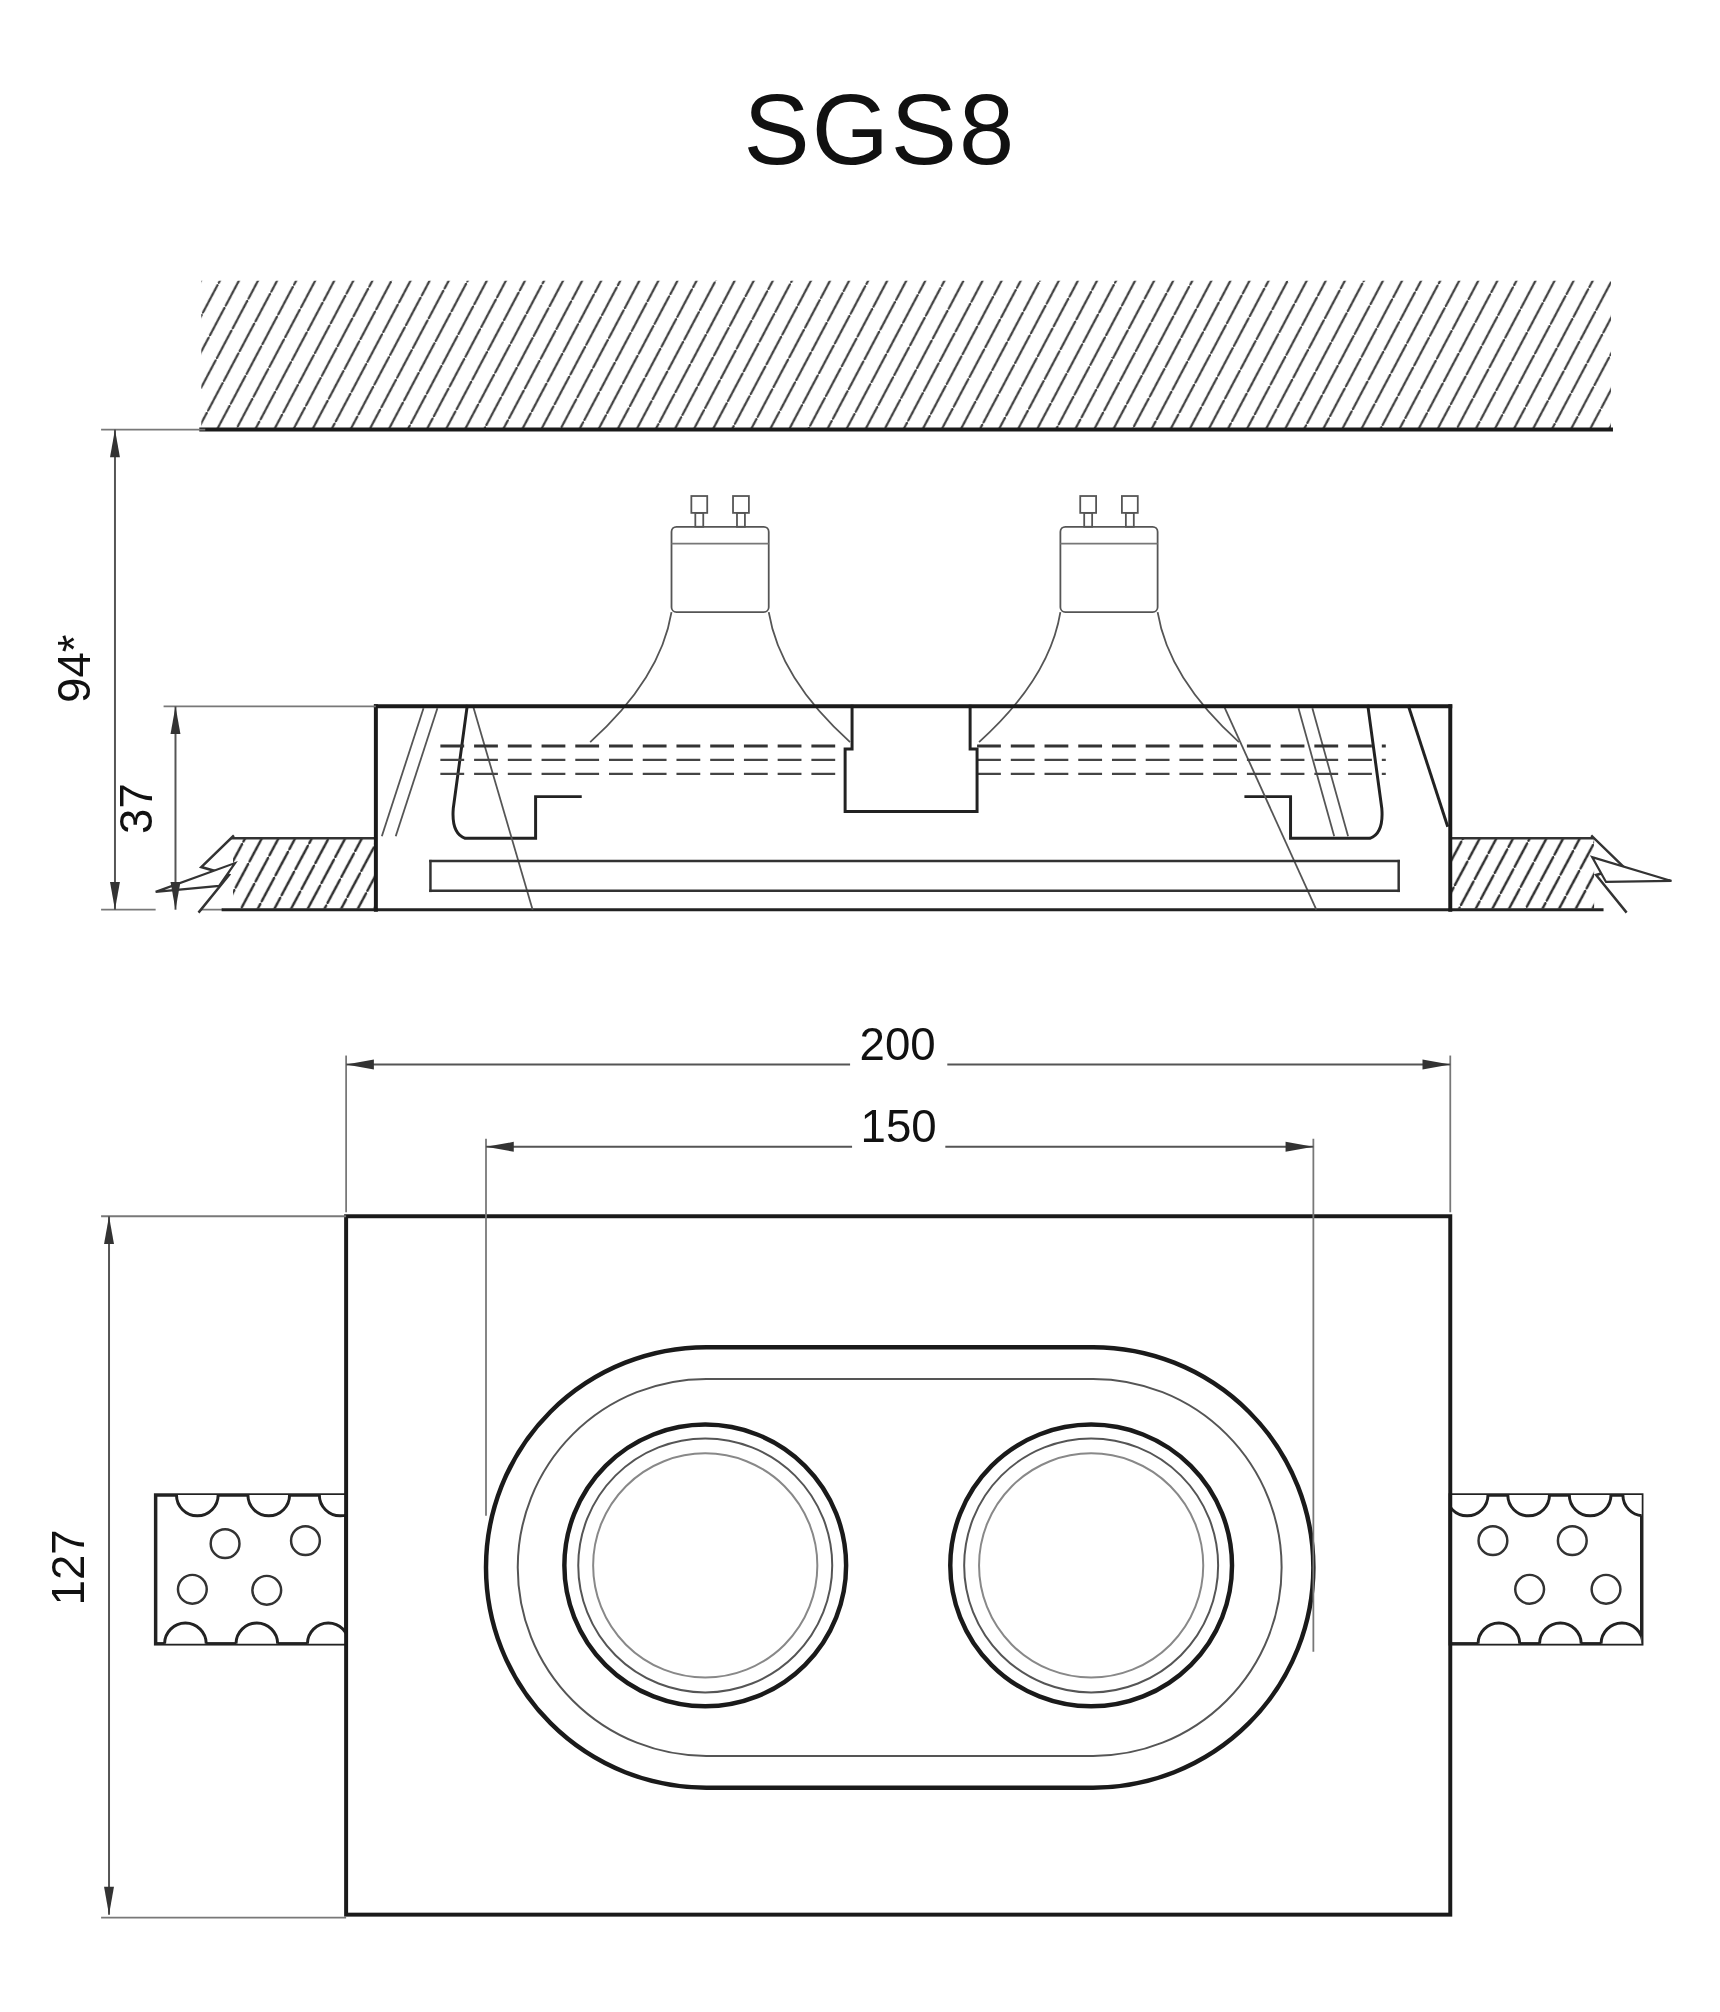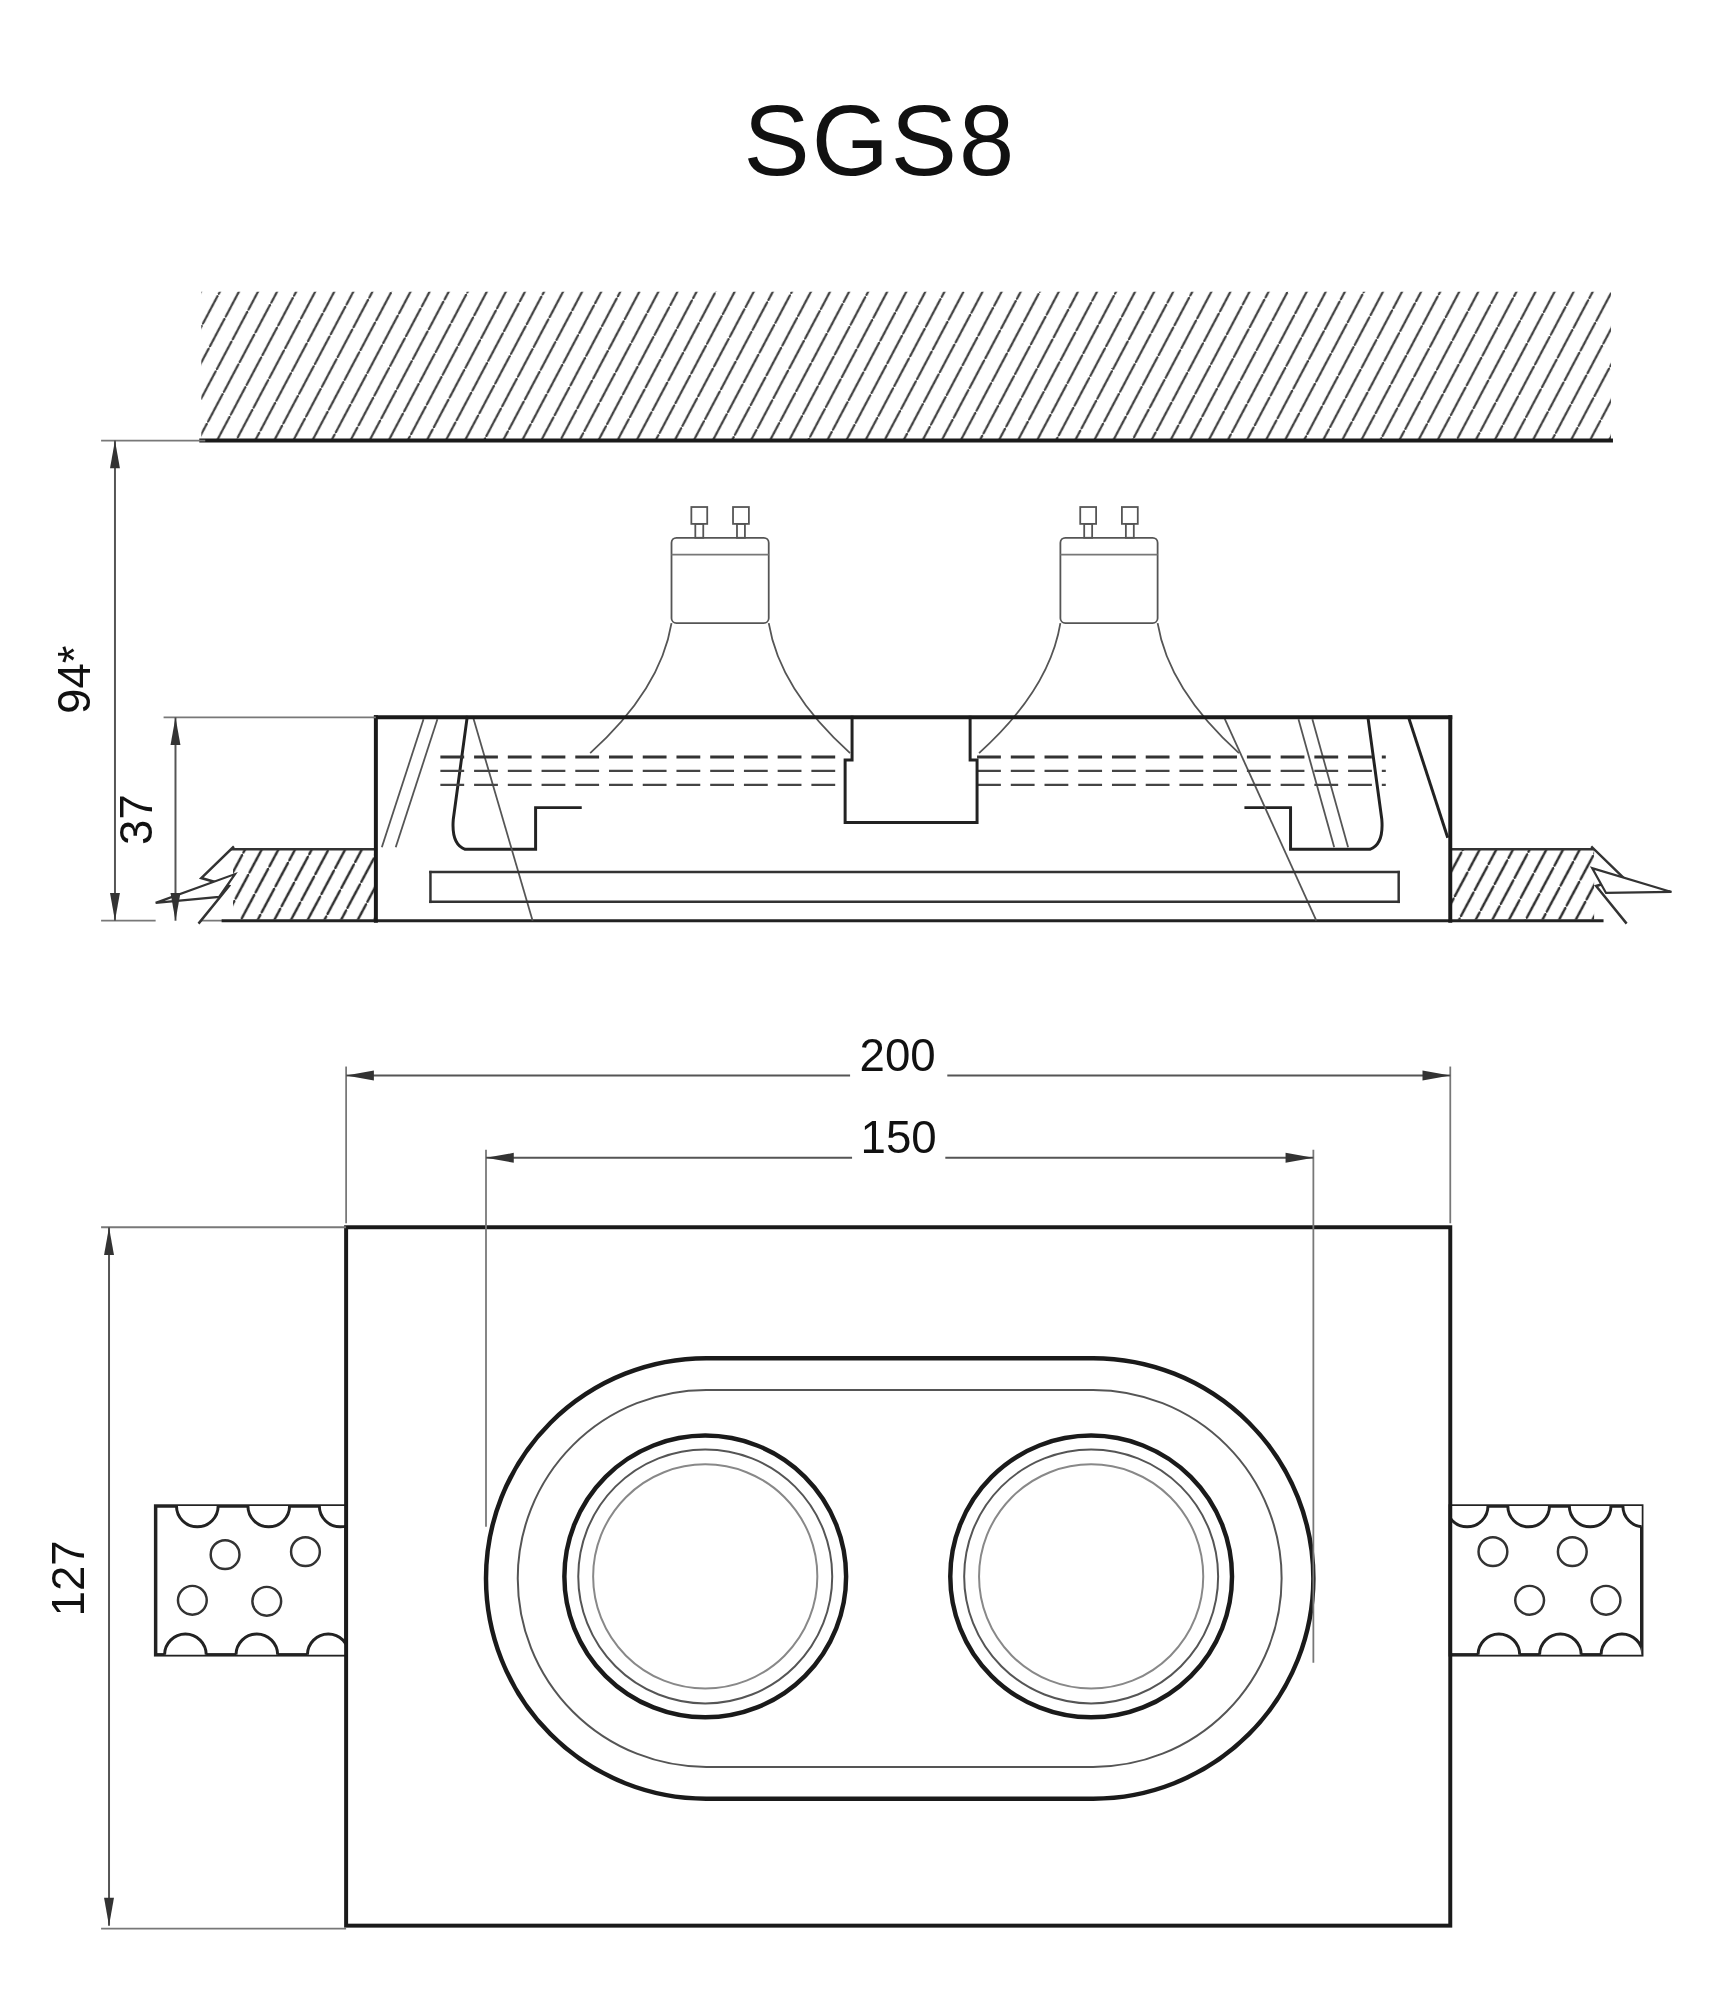--- a/index.html
+++ b/index.html
@@ -1,16 +1,16 @@
 <!DOCTYPE html>
 <html><head>
 <meta charset="utf-8">
 <style>
   html,body{margin:0;padding:0;background:#ffffff;}
-  .page{width:1720px;height:1996px;position:relative;background:#fff;margin:11px auto;overflow:hidden;}
+  .page{width:1720px;height:1996px;position:relative;background:#fff;margin:0 auto;overflow:hidden;}
   svg{display:block;width:100%;height:100%;}
   text{fill:#111;font-family:"Liberation Sans", sans-serif;}
   .title-text{font-size:100px;letter-spacing:2px;}
   .dim-text{font-size:46px;}
   .thick{stroke:#1a1a1a;fill:none;stroke-width:4;stroke-linecap:square;}
   .med{stroke:#222;fill:none;stroke-width:3;stroke-linecap:square;}
   .med2{stroke:#333;fill:none;stroke-width:2.5;stroke-linecap:square;}
   .thin{stroke:#555;fill:none;stroke-width:1.8;}
   .thin2{stroke:#777;fill:none;stroke-width:1.6;}
   .dimline{stroke:#555;fill:none;stroke-width:2;}

